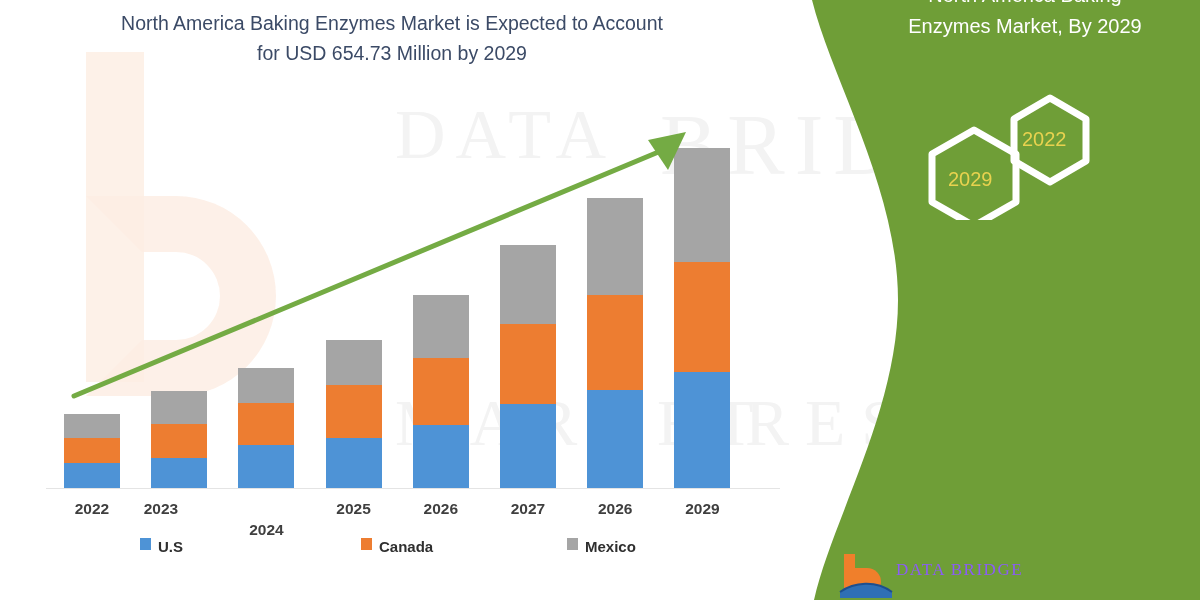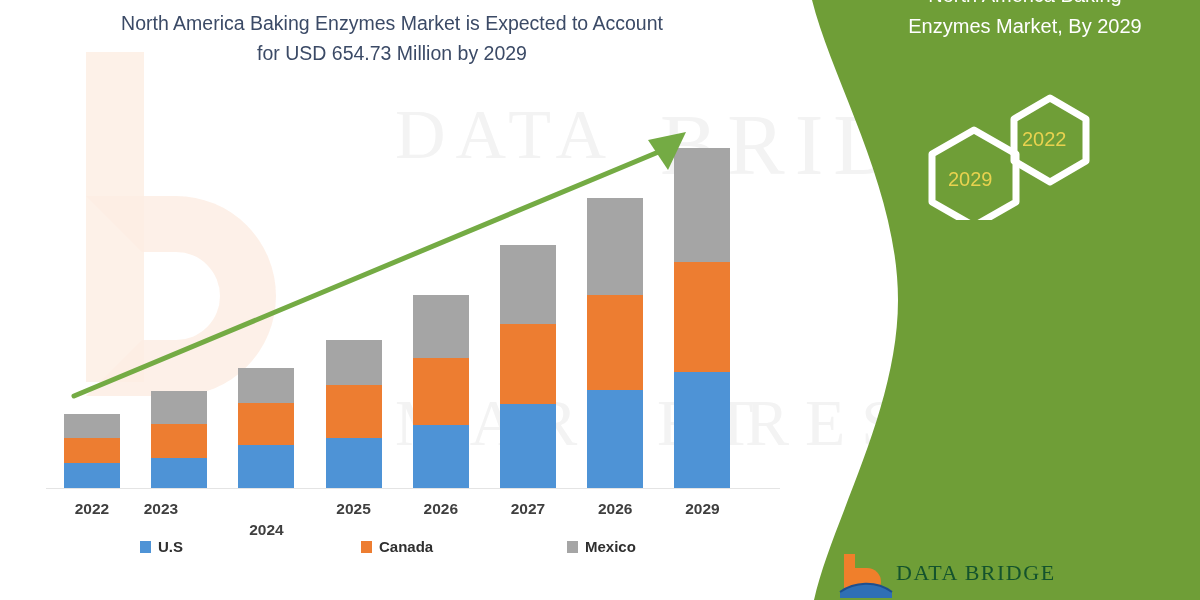--- a/index.html
+++ b/index.html
@@ -70,21 +70,21 @@
   }
 
   
   #arrow { position:absolute; left:0; top:0; width:800px; height:600px; }
 
   
   #legend {
     position:absolute; left:140px; top:538px; width:580px;
     display:flex; align-items:center;
   }
-  .legend-item { display:flex; align-items:center; }
+  .legend-item { display:flex; }
   .legend-item.i0 { width:205px; }
   .legend-item.i1 { width:222px;padding-left:16px; }
   .legend-swatch { width:11px; height:12px; margin-right:7px; flex:0 0 auto; }
   .legend-label { font-size:15px; color:#2f2f2f; font-weight:700; }
 
   
   #green-panel {
     position:absolute; left:780px; top:0; width:420px; height:600px;
   }
   #green-svg { position:absolute; left:0; top:0; }
@@ -105,21 +105,21 @@
     position:absolute; left:60px; top:250px; width:330px;
     text-align:center; color:#f0dd77; font-size:22.5px; line-height:31px;
     letter-spacing:.4px;
   }
 
   
   #logo { position:absolute; left:838px; top:552px; width:230px; height:48px; }
   .logo-text {
     position:absolute; left:58px; top:8px;
     font-family:"Liberation Serif", serif;
-    font-size:22px; color:#14532d; letter-spacing:1.5px;
+    font-size:17px; color:#8b5cf6; letter-spacing:1.5px;
     white-space:nowrap;
   }
 </style>
 </head>
 <body>
 
 <div id="infographic">
 
   <div class="wm-layer">
     <div class="wm-b-stem"></div>

